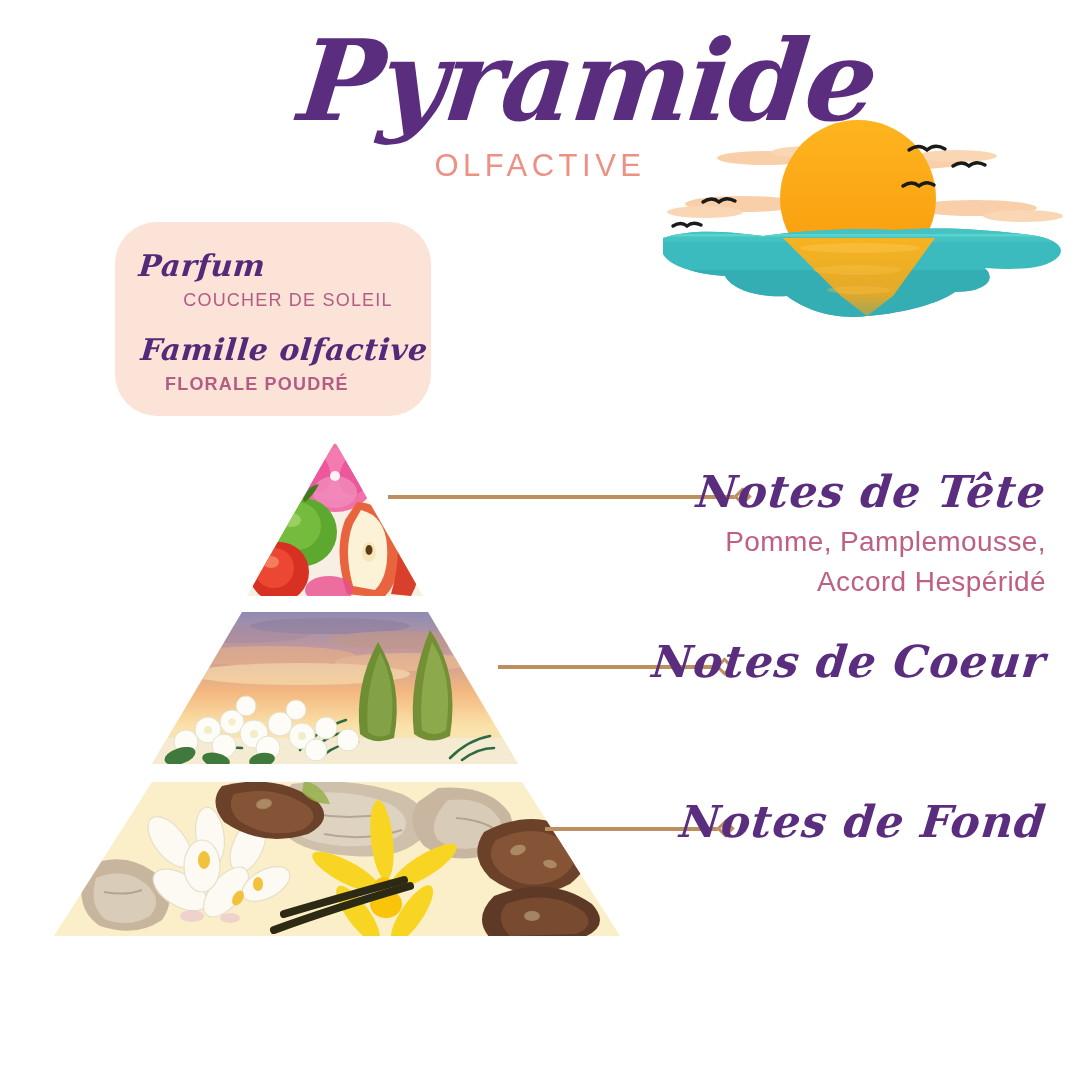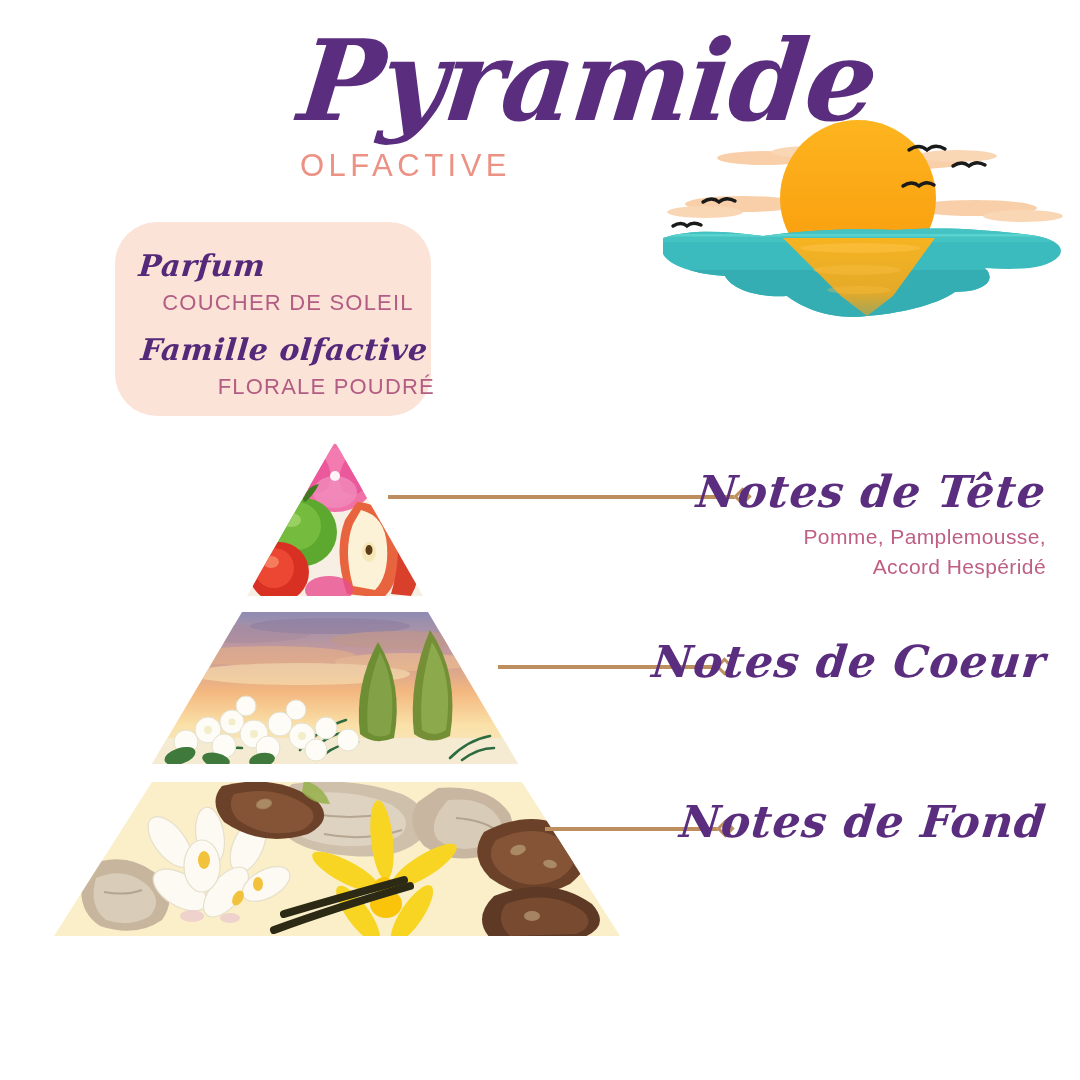--- a/index.html
+++ b/index.html
@@ -30,21 +30,21 @@
     font-weight: 700;
     font-size: 112px;
     line-height: 1.05;
     letter-spacing: -2px;
     color: #5B2D7E;
     transform: skewX(-6deg);
   }
   #sub-title {
     position: absolute;
     left: 0; top: 126px; width: 480px;
-    text-align: left;
+    text-align: center;
     font-family: "Liberation Sans", sans-serif;
     font-size: 31px;
     letter-spacing: 4.5px;
     color: #EC9285;
   }
 
   
   #sunset-illustration {
     position: absolute;
     left: 645px; top: 120px;
@@ -63,28 +63,28 @@
     font-family: "DejaVu Serif", serif;
     font-style: italic;
     font-weight: 700;
     font-size: 30px;
     color: #55297A;
     letter-spacing: 0.5px;
     transform: skewX(-5deg);
   }
   .card-caps {
     font-family: "Liberation Sans", sans-serif;
-    font-size: 22px;
+    font-size: 18px;
     letter-spacing: 1.2px;
     color: #B35C84;
   }
   #card-label-parfum   { position: absolute; left: 24px;  top: 26px; }
   #card-value-parfum   { position: absolute; left: 38px;  top: 68px; width: 270px; text-align: center; }
   #card-label-famille  { position: absolute; left: 26px;  top: 110px; }
-  #card-value-famille  { position: absolute; left: 50px;  top: 152px; width: 270px; text-align: right; }
+  #card-value-famille  { position: absolute; left: 50px;  top: 152px; width: 270px; text-align: left; font-weight: bold; }
 
   
   #pyramid { position: absolute; left: 40px; top: 440px; width: 590px; height: 510px; }
   .tier { position: absolute; }
   .tier svg { display: block; }
 
   
   .connector { position: absolute; height: 4px; background: #BE8F5E; }
   .diamond {
     position: absolute;
@@ -108,21 +108,21 @@
     font-weight: 700;
     font-size: 44px;
     line-height: 1.0;
     color: #5B2D7E;
     letter-spacing: 1px;
     transform: skewX(-6deg);
     white-space: nowrap;
   }
   .note-items {
     font-family: "Liberation Sans", sans-serif;
-    font-size: 21px;
+    font-size: 28px;
     line-height: 1.42;
     color: #BE5F84;
     margin-top: 8px;
     letter-spacing: 0.4px;
   }
   #note-top  { top: 470px; }
   #note-mid  { top: 640px; }
   #note-bot  { top: 800px; }
 </style>
 </head>

